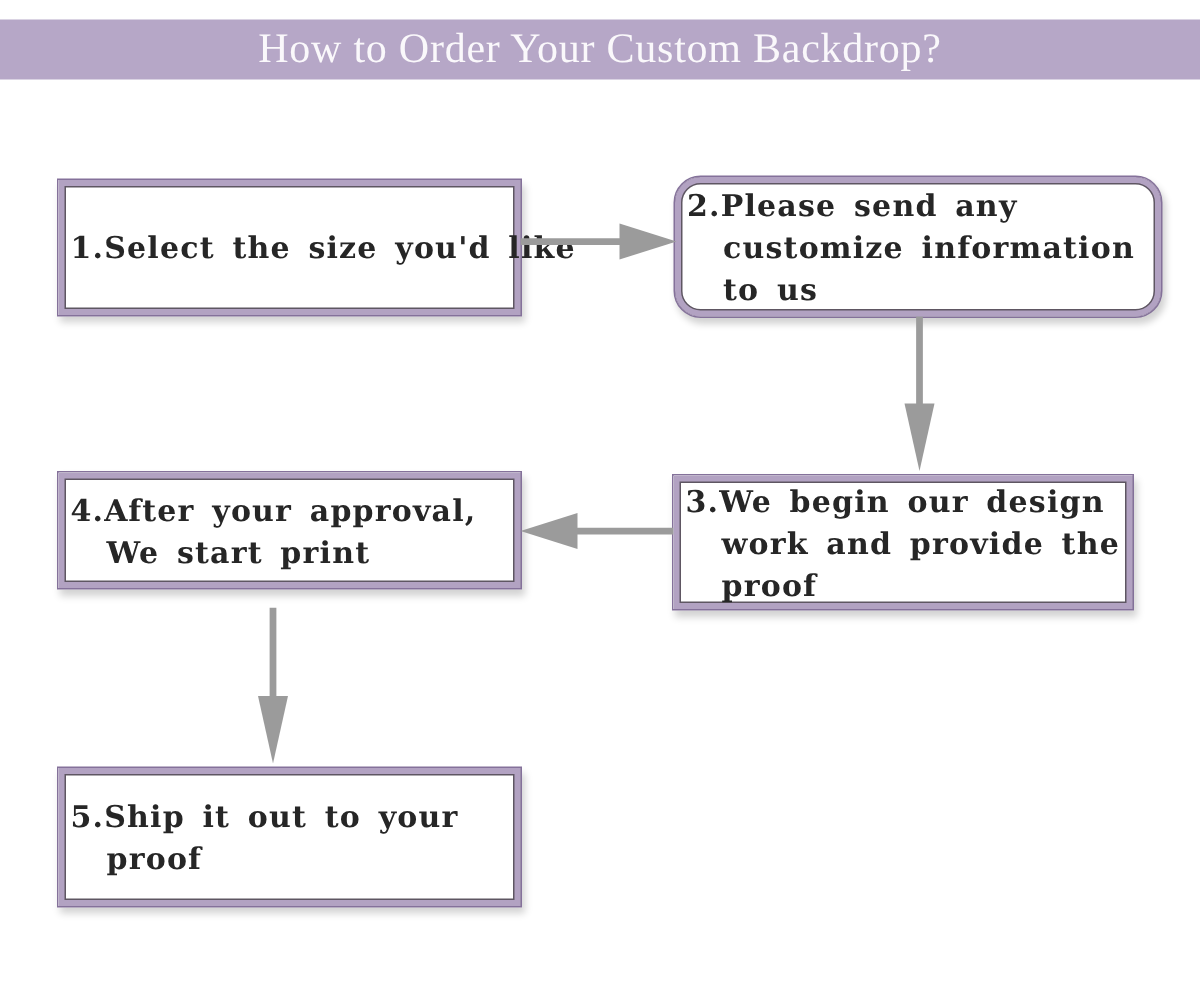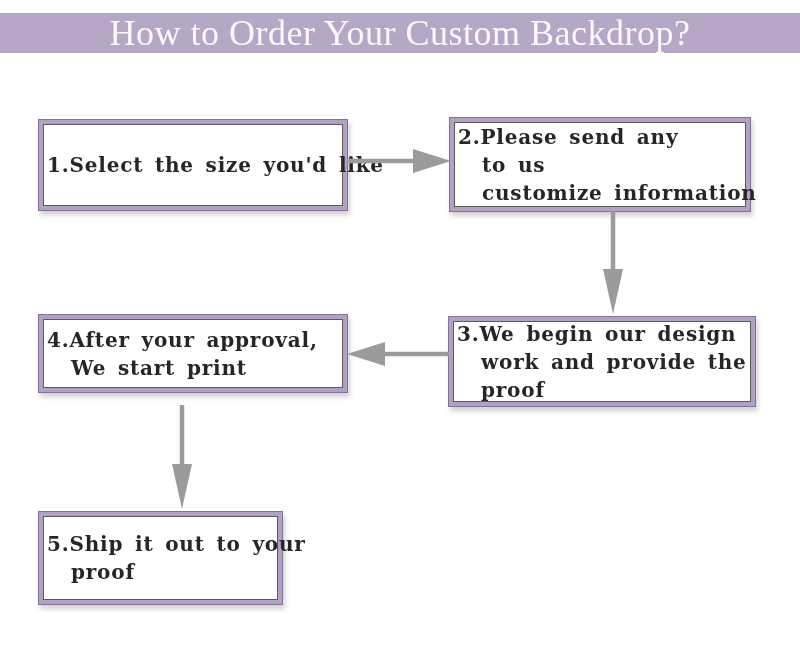--- a/index.html
+++ b/index.html
@@ -17,21 +17,21 @@
   .banner {
     position: absolute;
     left: 0; top: 13px;
     width: 100%; height: 40px;
     background: var(--banner-bg, #b6a7c7);
   }
   .banner h1 {
     margin: 0;
     font-family: "Liberation Serif", serif;
     font-weight: 400;
-    font-size: 36px;
+    font-size: 28px;
     line-height: 40px;
     letter-spacing: 0.5px;
     text-align: center;
     color: var(--banner-text, #faf8fb);
   }
   .box {
     position: absolute;
     box-sizing: border-box;
     background: var(--box-bg, #ffffff);
     border: 1px solid var(--box-border-outer, #84719a);
@@ -49,24 +49,24 @@
     font-weight: 700;
     font-size: 20px;
     line-height: 28px;
     letter-spacing: 0.8px;
     word-spacing: 4px;
     color: var(--step-text, #262626);
     white-space: nowrap;
   }
   .box .line.cont { padding-left: 24px; }
   #box1 { left: 38px;  top: 119px; width: 310px; height: 92px; }
-  #box2 { left: 449px; top: 117px; width: 302px; height: 95px; }
+  #box2 { left: 449px; top: 117px; width: 326px; height: 95px; border-radius: 18px; }
   #box3 { left: 448px; top: 316px; width: 308px; height: 91px; }
   #box4 { left: 38px;  top: 314px; width: 310px; height: 79px; }
-  #box5 { left: 38px;  top: 511px; width: 245px; height: 94px; }
+  #box5 { left: 38px;  top: 511px; width: 310px; height: 94px; }
   .arrow { position: absolute; color: var(--arrow, #9b9b9b); }
   #arrow1 { left: 347px; top: 146px; }
   #arrow2 { left: 601px; top: 211px; }
   #arrow3 { left: 347px; top: 339px; }
   #arrow4 { left: 170px; top: 405px; }
   .arrow svg { display: block; }
 </style>
 </head>
 <body>
 
@@ -75,22 +75,22 @@
   <header class="banner">
     <h1>How to Order Your Custom Backdrop?</h1>
   </header>
 
   <div class="box" id="box1">
     <div class="line">1.Select the size you'd like</div>
   </div>
 
   <div class="box" id="box2">
     <div class="line">2.Please send any</div>
+    <div class="line cont">customize information</div>
     <div class="line cont">to us</div>
-    <div class="line cont">customize information</div>
   </div>
 
   <div class="box" id="box3">
     <div class="line">3.We begin our design</div>
     <div class="line cont">work and provide the</div>
     <div class="line cont">proof</div>
   </div>
 
   <div class="box" id="box4">
     <div class="line">4.After your approval,</div>

